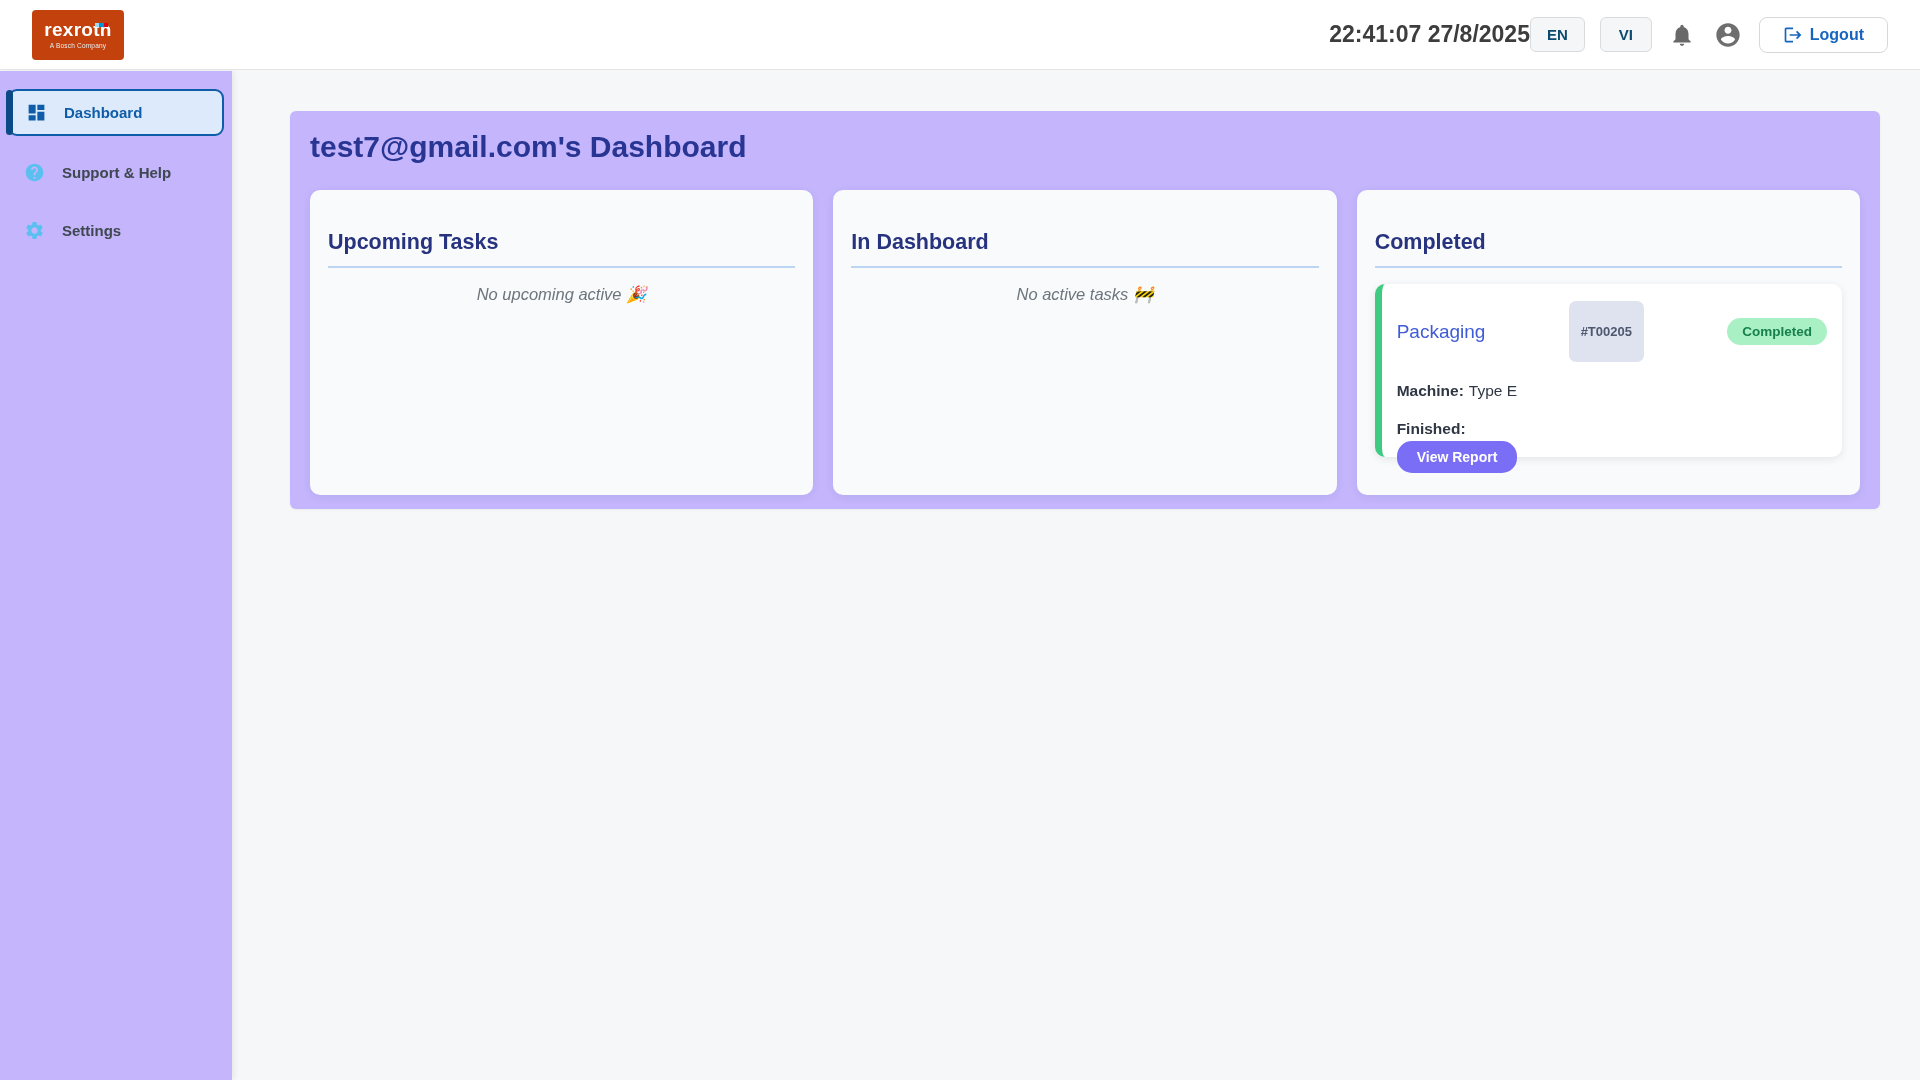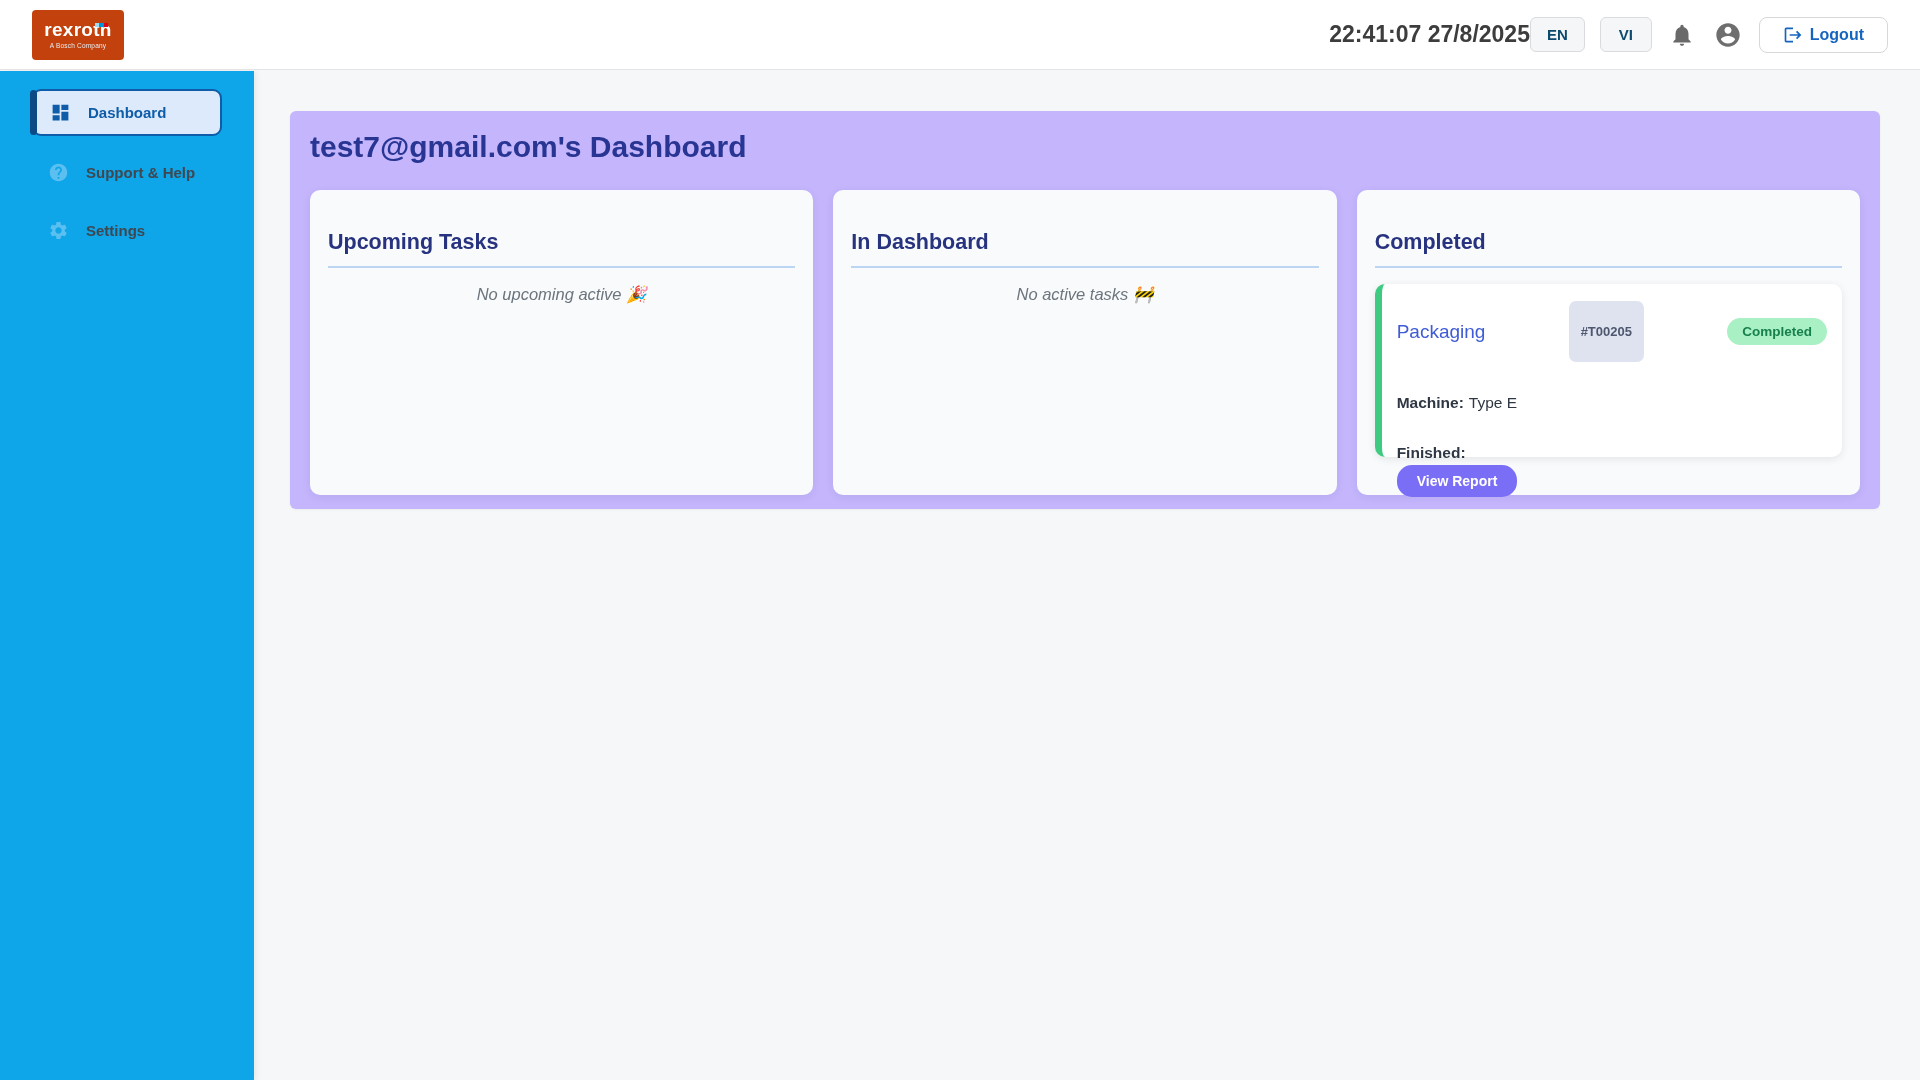--- a/index.html
+++ b/index.html
@@ -22,22 +22,22 @@
   .lang-btn { min-width:52px; padding:8px 16px; background:#f5f6f7; border:1px solid #d9dbde;
     border-radius:6px; color:#0c4a6e; font-weight:bold; font-size:15px; text-align:center;
     cursor:pointer; font-family:inherit; }
   .icon-btn { background:none; border:none; cursor:pointer; display:flex; align-items:center;
     padding:2px; }
   .logout-btn { display:flex; align-items:center; gap:7px; background:#fff;
     border:1px solid #d6d8da; border-radius:8px; padding:7px 23px; color:#1565c0;
     font-weight:bold; font-size:16px; cursor:pointer; font-family:inherit; }
 
   
-  .sidebar { position:fixed; top:71px; left:0; bottom:0; width:254px; background:#0ea5e9;
-    box-shadow:2px 0 6px rgba(0,0,0,.07); padding:18px 32px; z-index:5; }
+  .sidebar { position:fixed; top:71px; left:0; bottom:0; width:232px; background:#c4b5fd;
+    box-shadow:2px 0 6px rgba(0,0,0,.07); padding:18px 8px; z-index:5; }
   .nav-item { display:flex; align-items:center; gap:17px; padding:11px 16px;
     border-radius:9px; margin-bottom:15px; cursor:pointer; position:relative; }
   .nav-item .nav-label { font-size:15px; font-weight:600; color:#3f4850; }
   .nav-item.active { background:#dceafc; border:2px solid #0f5ca8; }
   .nav-item.active .nav-label { color:#0f5ca8; font-weight:bold; }
   .nav-item.active::before { content:""; position:absolute; left:-4px; top:-1px; bottom:-1px;
     width:7px; background:#0c4a86; border-radius:4px; }
 
   
   .main { position:fixed; top:71px; left:250px; right:0; bottom:0; background:#f6f7f9; }
@@ -55,21 +55,21 @@
   
   .task-card { margin:16px 2px 0; background:#fff; border-radius:10px;
     border-left:7px solid #3ecb81; padding:17px 15px 12px; height:173px;
     box-shadow:0 2px 8px rgba(0,0,0,.09); }
   .task-head { display:flex; align-items:center; justify-content:space-between; }
   .task-name { color:#3f5bd5; font-size:19px; cursor:pointer; }
   .task-id { background:#dfe3f0; color:#4d576e; font-weight:bold; font-size:13px;
     padding:23px 12px; border-radius:7px; }
   .task-status { background:#a9f0c4; color:#17804d; font-weight:bold; font-size:13.5px;
     padding:6px 15px; border-radius:14px; }
-  .task-line { margin-top:32px; font-size:15.5px; color:#2f3744; }
+  .task-line { margin-top:20px; font-size:15.5px; color:#2f3744; }
   .task-line .lbl { font-weight:bold; }
   .task-line .val { margin-left:5px; font-weight:normal; }
   .view-report-btn { margin-top:3px; background:#7b6ef6; color:#fff; border:none;
     border-radius:15px; padding:8px 20px; font-size:14px; font-weight:bold;
     cursor:pointer; font-family:inherit; }
 
   svg { display:block; }
 </style>
 </head>
 <body>

